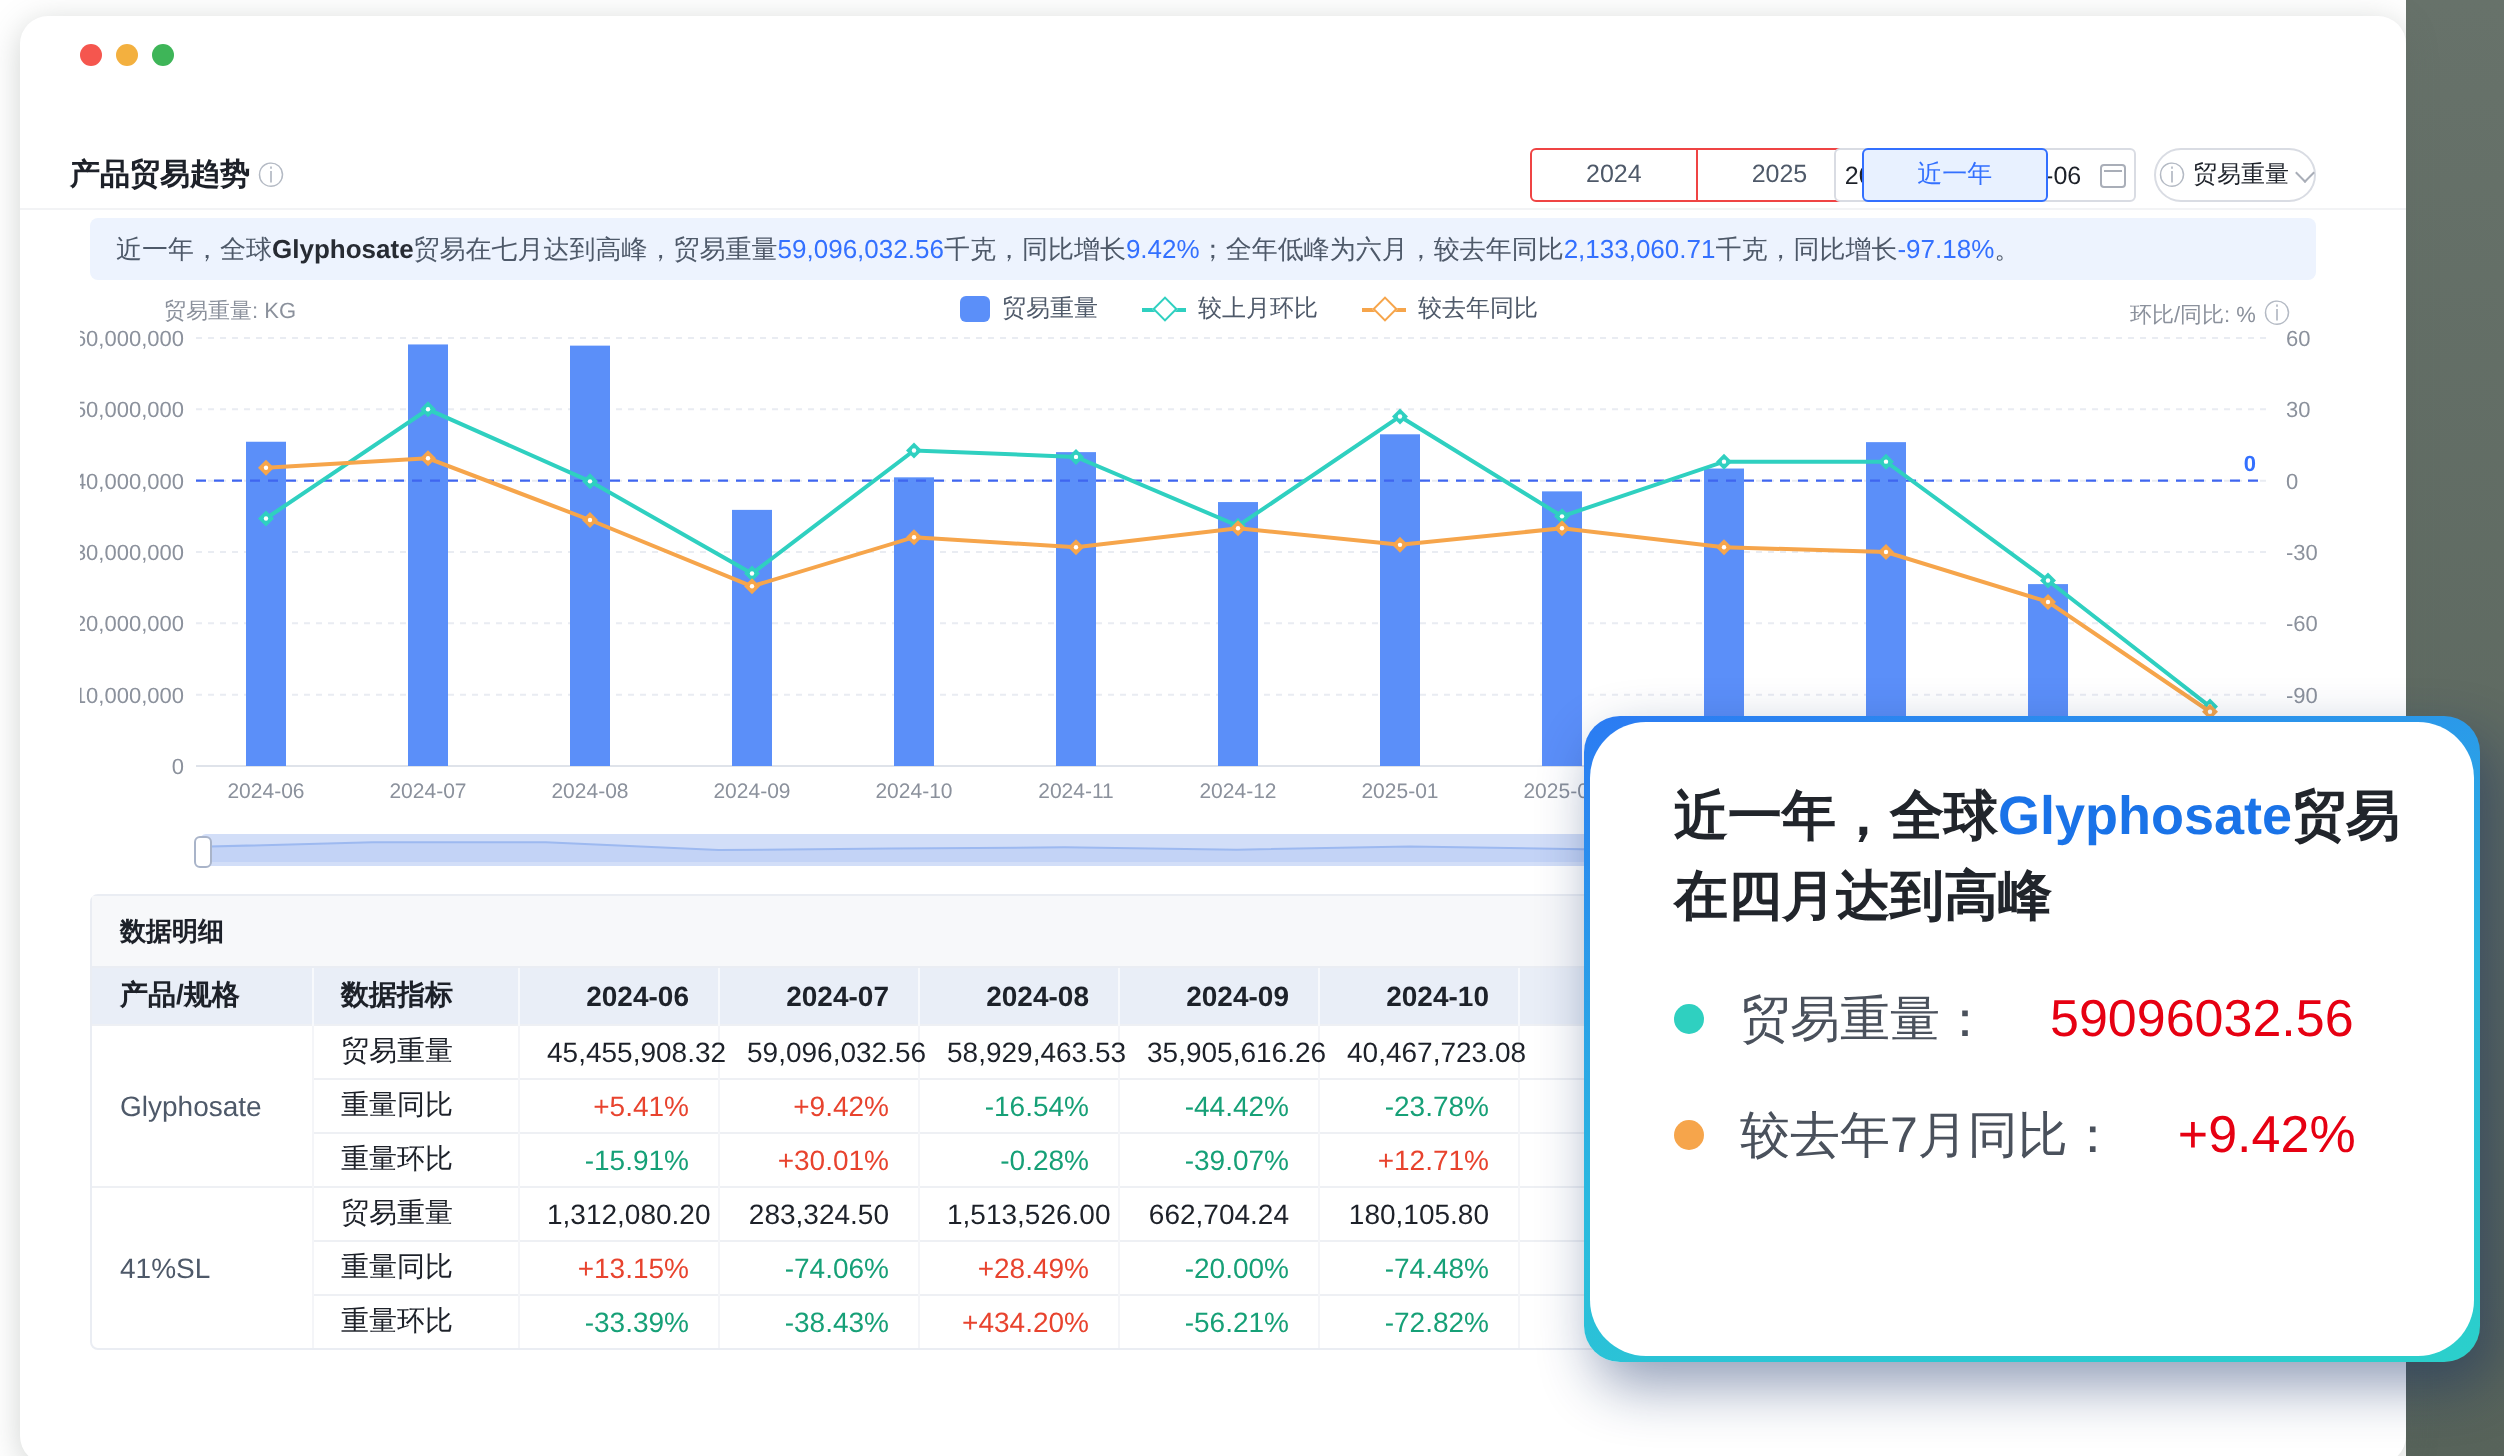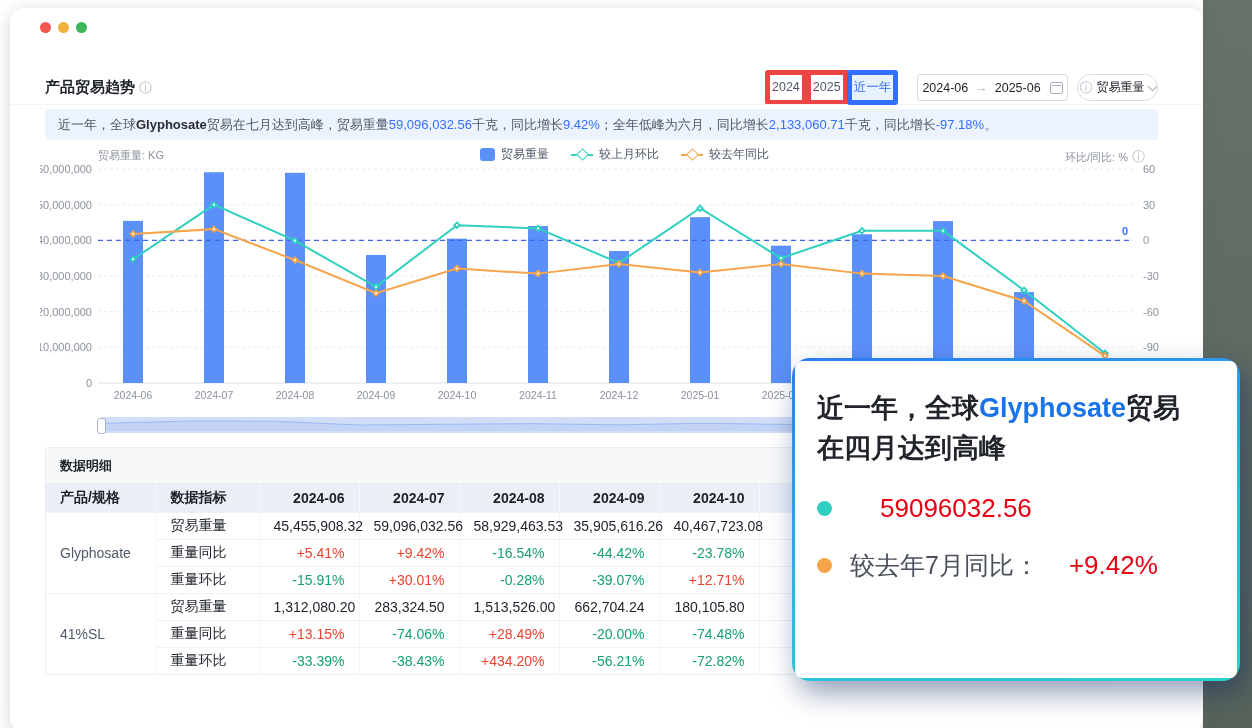--- a/index.html
+++ b/index.html
@@ -7,47 +7,47 @@
        font-family:"Liberation Sans","DejaVu Sans",sans-serif;color:#1d2129}
   .side-strip{position:absolute;right:0;top:0;width:49px;height:100%;
        background:linear-gradient(180deg,#67726a,#57635a);z-index:1}
   
   .window{position:absolute;left:10px;top:8px;width:1193px;height:724px;background:#fff;
        border-radius:14px;box-shadow:0 3px 16px rgba(90,100,95,.28);z-index:2;overflow:hidden}
   .traffic{position:absolute;left:30px;top:14px;display:flex;gap:7px}
   .traffic span{width:11px;height:11px;border-radius:50%}
   .tl-red{background:#f5564e}.tl-yellow{background:#f3b03f}.tl-green{background:#3eb558}
   
-  .page-title{position:absolute;left:35px;top:70px;font-size:15px;font-weight:700;color:#1d2129}
+  .page-title{position:absolute;left:25px;top:70px;font-size:15px;font-weight:700;color:#1d2129}
   .info-i{color:#b4bac4;font-weight:400;font-size:13px;margin-left:4px}
   .divider{position:absolute;left:0;top:96px;width:100%;height:1px;background:#f2f3f5}
   .controls{position:absolute;top:66px;height:27px;display:flex;align-items:center;font-size:12.5px}
   .seg{left:755px}
-  .seg .seg-btn{height:25px;line-height:25px;padding:0 2px;border:5px solid #ef4444;background:#fff;
+  .seg .seg-btn{height:25px;line-height:25px;padding:0 27px;border:1px solid #ef4444;background:#fff;
       color:#4e5969;margin-left:-1px;cursor:pointer}
   .seg .seg-btn:first-child{border-radius:3px 0 0 3px;margin-left:0}
   .seg .seg-btn:last-child{border-radius:0 3px 3px 0}
   .seg .seg-btn.active{border-color:#3370ff;color:#3370ff;background:#e8f1ff;position:relative;z-index:2;border-radius:3px}
   .daterange{left:907px;width:149px;height:25px;border:1px solid #d9dce3;border-radius:3px;background:#fff;
       display:flex;align-items:center;justify-content:center;gap:7px;color:#1d2129;cursor:pointer}
   .daterange .arrow{color:#a9aeb8}
   .cal-icon{width:11px;height:10px;border:1.2px solid #a9aeb8;border-radius:2px;position:relative;margin-left:2px}
   .cal-icon:before{content:"";position:absolute;left:1px;right:1px;top:2px;height:1.2px;background:#a9aeb8}
   .metric{left:1067px;width:79px;height:25px;border:1px solid #d9dce3;border-radius:14px;background:#fff;
       display:flex;align-items:center;justify-content:center;gap:4px;font-size:12px;color:#1d2129;cursor:pointer}
   .chev{width:6px;height:6px;border-right:1.4px solid #a9aeb8;border-bottom:1.4px solid #a9aeb8;
       transform:rotate(45deg);margin-top:-3px}
   
   .banner{position:absolute;left:35px;top:101px;width:1113px;height:31px;background:#edf3fe;border-radius:4px;
       font-size:13px;line-height:31px;color:#4e5969;padding-left:13px;box-sizing:border-box;white-space:nowrap;overflow:hidden}
   .banner .hl{color:#3370ff}
   .banner .bold{font-weight:700;color:#272b33}
   
   .axis-title{position:absolute;top:140px;font-size:11px;color:#8b919c}
-  .axis-title-left{left:88px}
+  .axis-title-left{left:72px}
   .axis-title-right{left:1055px;display:flex;align-items:center;gap:4px}
   .legend{position:absolute;left:470px;top:138px;display:flex;gap:22px;align-items:center;font-size:12px;color:#4e5969}
   .legend-item{display:flex;align-items:center;gap:6px;cursor:pointer}
   .sw-bar{width:15px;height:13px;border-radius:3px;background:#5b8ff9}
   .sw-line{width:22px;height:2px;position:relative}
   .sw-line.teal{background:#2fd0c0}.sw-line.orange{background:#f6a54b}
   .sw-line .dia{position:absolute;left:7px;top:-3.5px;width:7px;height:7px;background:#fff;transform:rotate(45deg)}
   .sw-line.teal .dia{border:1.6px solid #2fd0c0}.sw-line.orange .dia{border:1.6px solid #f6a54b}
   .chart-svg-wrap{position:absolute;left:30px;top:132px;width:1120px;height:300px}
   
@@ -64,21 +64,21 @@
   th{background:#e9eef7;font-weight:700;color:#1d2129;height:28px;padding:0 14px;border-right:1px solid #f7f9fc}
   th.t-left{text-align:left}th.t-right{text-align:right}
   td{height:26px;padding:0 14px;border-top:1px solid #eef0f4;border-right:1px solid #f4f5f8;color:#1d2129}
   td.product{color:#4e5969}
   td.num{text-align:right}
   td.pos{color:#e8432e}td.neg{color:#16a077}
   
   .popup{position:absolute;left:792px;top:358px;width:448px;height:323px;z-index:10;
       background:linear-gradient(165deg,#2b7bf3 0%,#2ab9df 55%,#2bd0cb 100%);
       border-radius:18px;padding:3px;box-sizing:border-box;box-shadow:6px 12px 28px rgba(16,42,100,.45)}
-  .popup-inner{background:#fff;border-radius:7px;width:100%;height:100%;box-sizing:border-box;padding:27px 36px 0 22px}
+  .popup-inner{background:#fff;border-radius:28px;width:100%;height:100%;box-sizing:border-box;padding:27px 36px 0 42px}
   .popup-title{font-size:27px;font-weight:700;color:#21252b;line-height:40px;width:378px}
   .popup-title .brand{color:#1a73e8}
   .popup-item{display:flex;align-items:center;margin-top:25px;font-size:25px}
   .popup-item .dot{width:15px;height:15px;border-radius:50%;margin-right:18px;flex:none}
   .popup-item:nth-of-type(1) .dot{background:#1a73e8}
   .popup-item:nth-of-type(2) .dot{background:#2fd0c0}
   .popup-item:nth-of-type(3) .dot{background:#f6a54b}
   .popup-item .lbl{color:#4a515c}
   .popup-item .val{margin-left:30px;color:#e60012;font-size:26px}
   .popup-item:nth-of-type(1) .val{color:#15181d}
@@ -115,21 +115,21 @@
 
   <div class="controls metric">
     <span class="info-i" style="margin:0">ⓘ</span>
     <span>贸易重量</span>
     <span class="chev"></span>
   </div>
 
   <div class="divider"></div>
 
   <div class="banner">
-    <span>近一年，全球</span><span class="bold">Glyphosate</span><span>贸易在七月达到高峰，贸易重量</span><span class="hl">59,096,032.56</span><span>千克，同比增长</span><span class="hl">9.42%</span><span>；全年低峰为六月，同比增长</span><span class="hl">2,133,060.71</span><span>千克，同比增长</span><span class="hl">-97.18%</span><span>。</span>
+    <span>近一年，全球</span><span class="bold">Glyphosate</span><span>贸易在七月达到高峰，贸易重量</span><span class="hl">59,096,032.56</span><span>千克，同比增长</span><span class="hl">9.42%</span><span>；全年低峰为六月，较去年同比</span><span class="hl">2,133,060.71</span><span>千克，同比增长</span><span class="hl">-97.18%</span><span>。</span>
   </div>
 
   <div class="axis-title axis-title-left">贸易重量: KG</div>
 
   <div class="legend">
     <div class="legend-item">
       <span class="sw-bar"></span>
       <span>贸易重量</span>
     </div>
     <div class="legend-item">
@@ -356,20 +356,21 @@
 
 </div>
 
 <div class="popup">
   <div class="popup-inner">
     <div class="popup-title">
       <span>近一年，全球</span><span class="brand">Glyphosate</span><span>贸易在四月达到高峰</span>
     </div>
     <div class="popup-item">
       <span class="dot"></span>
+      <span class="lbl">贸易重量：</span>
       <span class="val">59096032.56</span>
     </div>
     <div class="popup-item">
       <span class="dot"></span>
       <span class="lbl">较去年7月同比：</span>
       <span class="val">+9.42%</span>
     </div>
   </div>
 </div>
 

